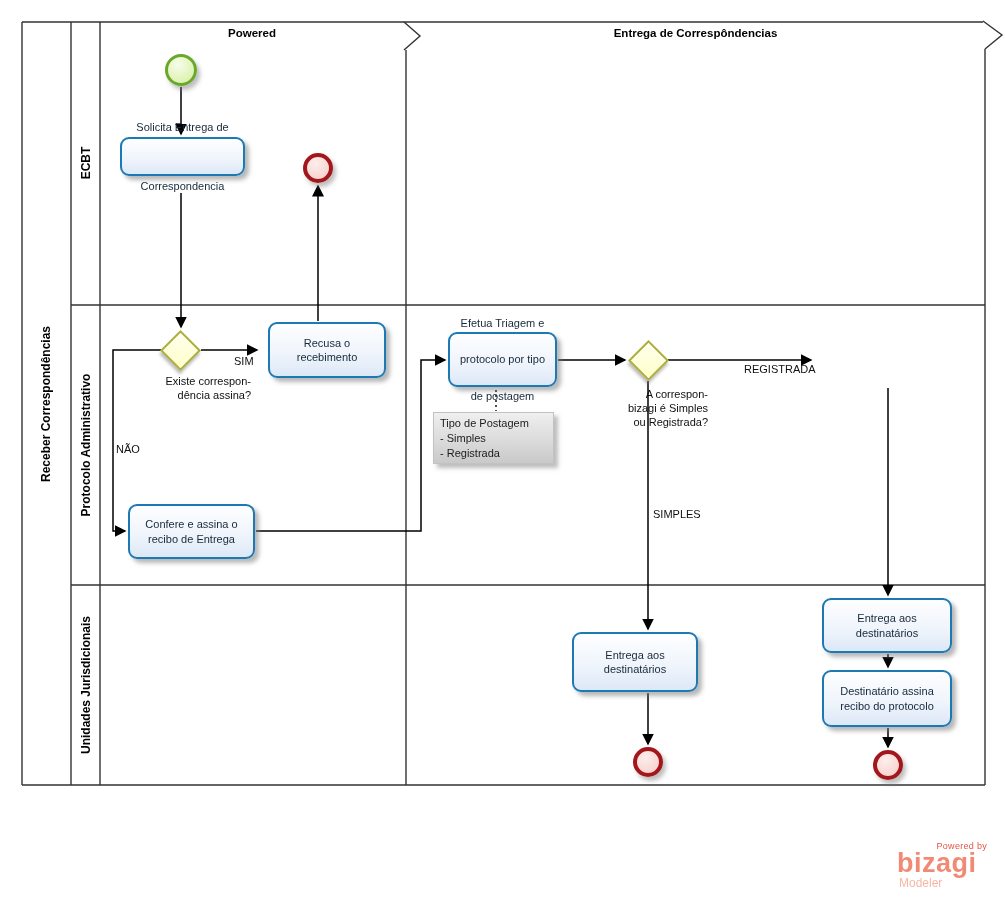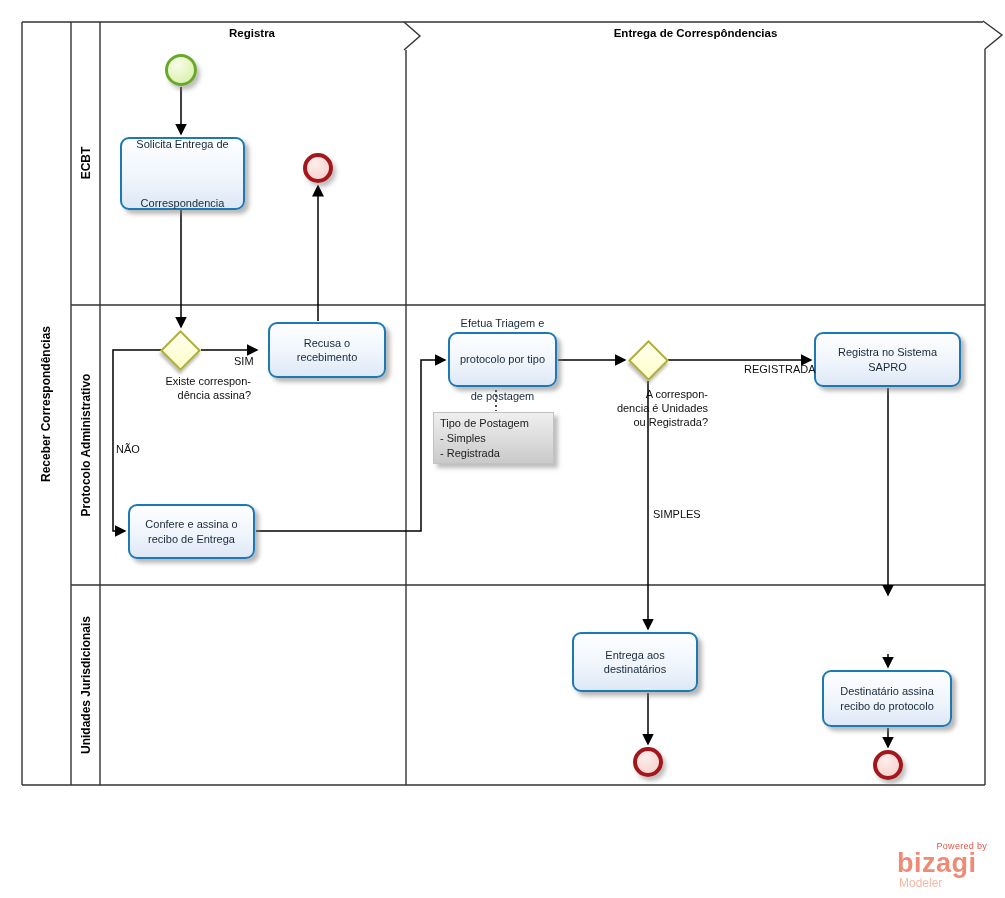--- a/index.html
+++ b/index.html
@@ -91,79 +91,80 @@
     </g>
 
     <path d="M496,390 L496,411" stroke="#222" stroke-width="1.6" stroke-dasharray="2,3" fill="none"></path>
   </svg>
 
   <div class="vtext" style="left:-334px;top:395px;width:760px;">Receber Correspondências</div>
   <div class="vtext" style="left:-14px;top:154px;width:200px;">ECBT</div>
   <div class="vtext" style="left:-54px;top:436px;width:280px;">Protocolo Administrativo</div>
   <div class="vtext" style="left:-14px;top:676px;width:200px;">Unidades Jurisdicionais</div>
 
-  <div class="phase-label" style="left:100px;top:27px;width:304px;">Registra</div>
+  <div class="phase-label" style="left:100px;top:27px;width:304px;">Powered</div>
   <div class="phase-label" style="left:406px;top:27px;width:579px;">Entrega de Correspôndencias</div>
 
   <div class="event start" style="left:165px;top:54px;"></div>
   <div class="event end" style="left:303px;top:153px;"></div>
   <div class="event end" style="left:633px;top:747px;"></div>
   <div class="event end" style="left:873px;top:750px;"></div>
 
   <div class="gateway" style="left:166px;top:336px;"></div>
   <div class="gateway" style="left:634px;top:346px;"></div>
 
-  <div class="task" style="left:120px;top:137px;width:125px;height:73px;gap:45px;">
+  <div class="task" style="left:120px;top:137px;width:125px;height:39px;gap:45px;">
     <span>Solicita Entrega de</span>
     <span>Correspondencia</span>
   </div>
 
   <div class="task" style="left:268px;top:322px;width:118px;height:56px;">
     <span>Recusa o</span>
     <span>recebimento</span>
   </div>
 
   <div class="task" style="left:128px;top:504px;width:127px;height:55px;">
     <span>Confere e assina o</span>
     <span>recibo de Entrega</span>
   </div>
 
   <div class="task" style="left:448px;top:332px;width:109px;height:55px;gap:22px;">
     <span>Efetua Triagem e</span>
     <span>protocolo por tipo</span>
     <span>de postagem</span>
   </div>
 
-  <div class="task" style="left:814px;top:332px;width:147px;height:55px;">
-    <span>Registra no Sistema SAPRO</span>
-  </div>
 
   <div class="task" style="left:572px;top:632px;width:126px;height:60px;">
     <span>Entrega aos destinatários</span>
   </div>
 
+  <div class="task" style="left:822px;top:598px;width:130px;height:55px;">
+    <span>Entrega aos</span>
+    <span>destinatários</span>
+  </div>
 
   <div class="task" style="left:822px;top:670px;width:130px;height:57px;">
     <span>Destinatário assina</span>
     <span>recibo do protocolo</span>
   </div>
 
   <div class="annotation" style="left:433px;top:412px;width:121px;height:52px;">
     <span>Tipo de Postagem</span>
     <span>- Simples</span>
     <span>- Registrada</span>
   </div>
 
   <div class="gw-label" style="left:111px;top:375px;width:140px;">
     <span>Existe correspon-</span>
     <span>dência assina?</span>
   </div>
   <div class="gw-label" style="left:588px;top:388px;width:120px;">
     <span>A correspon-</span>
-    <span>dencia é Unidades</span>
+    <span>bizagi é Simples</span>
     <span>ou Registrada?</span>
   </div>
 
   <div class="flow-label" style="left:234px;top:355px;">SIM</div>
   <div class="flow-label" style="left:116px;top:443px;">NÃO</div>
   <div class="flow-label" style="left:744px;top:363px;">REGISTRADA</div>
   <div class="flow-label" style="left:653px;top:508px;">SIMPLES</div>
 
   <div class="brand">
     <div class="powered">Powered by</div>

